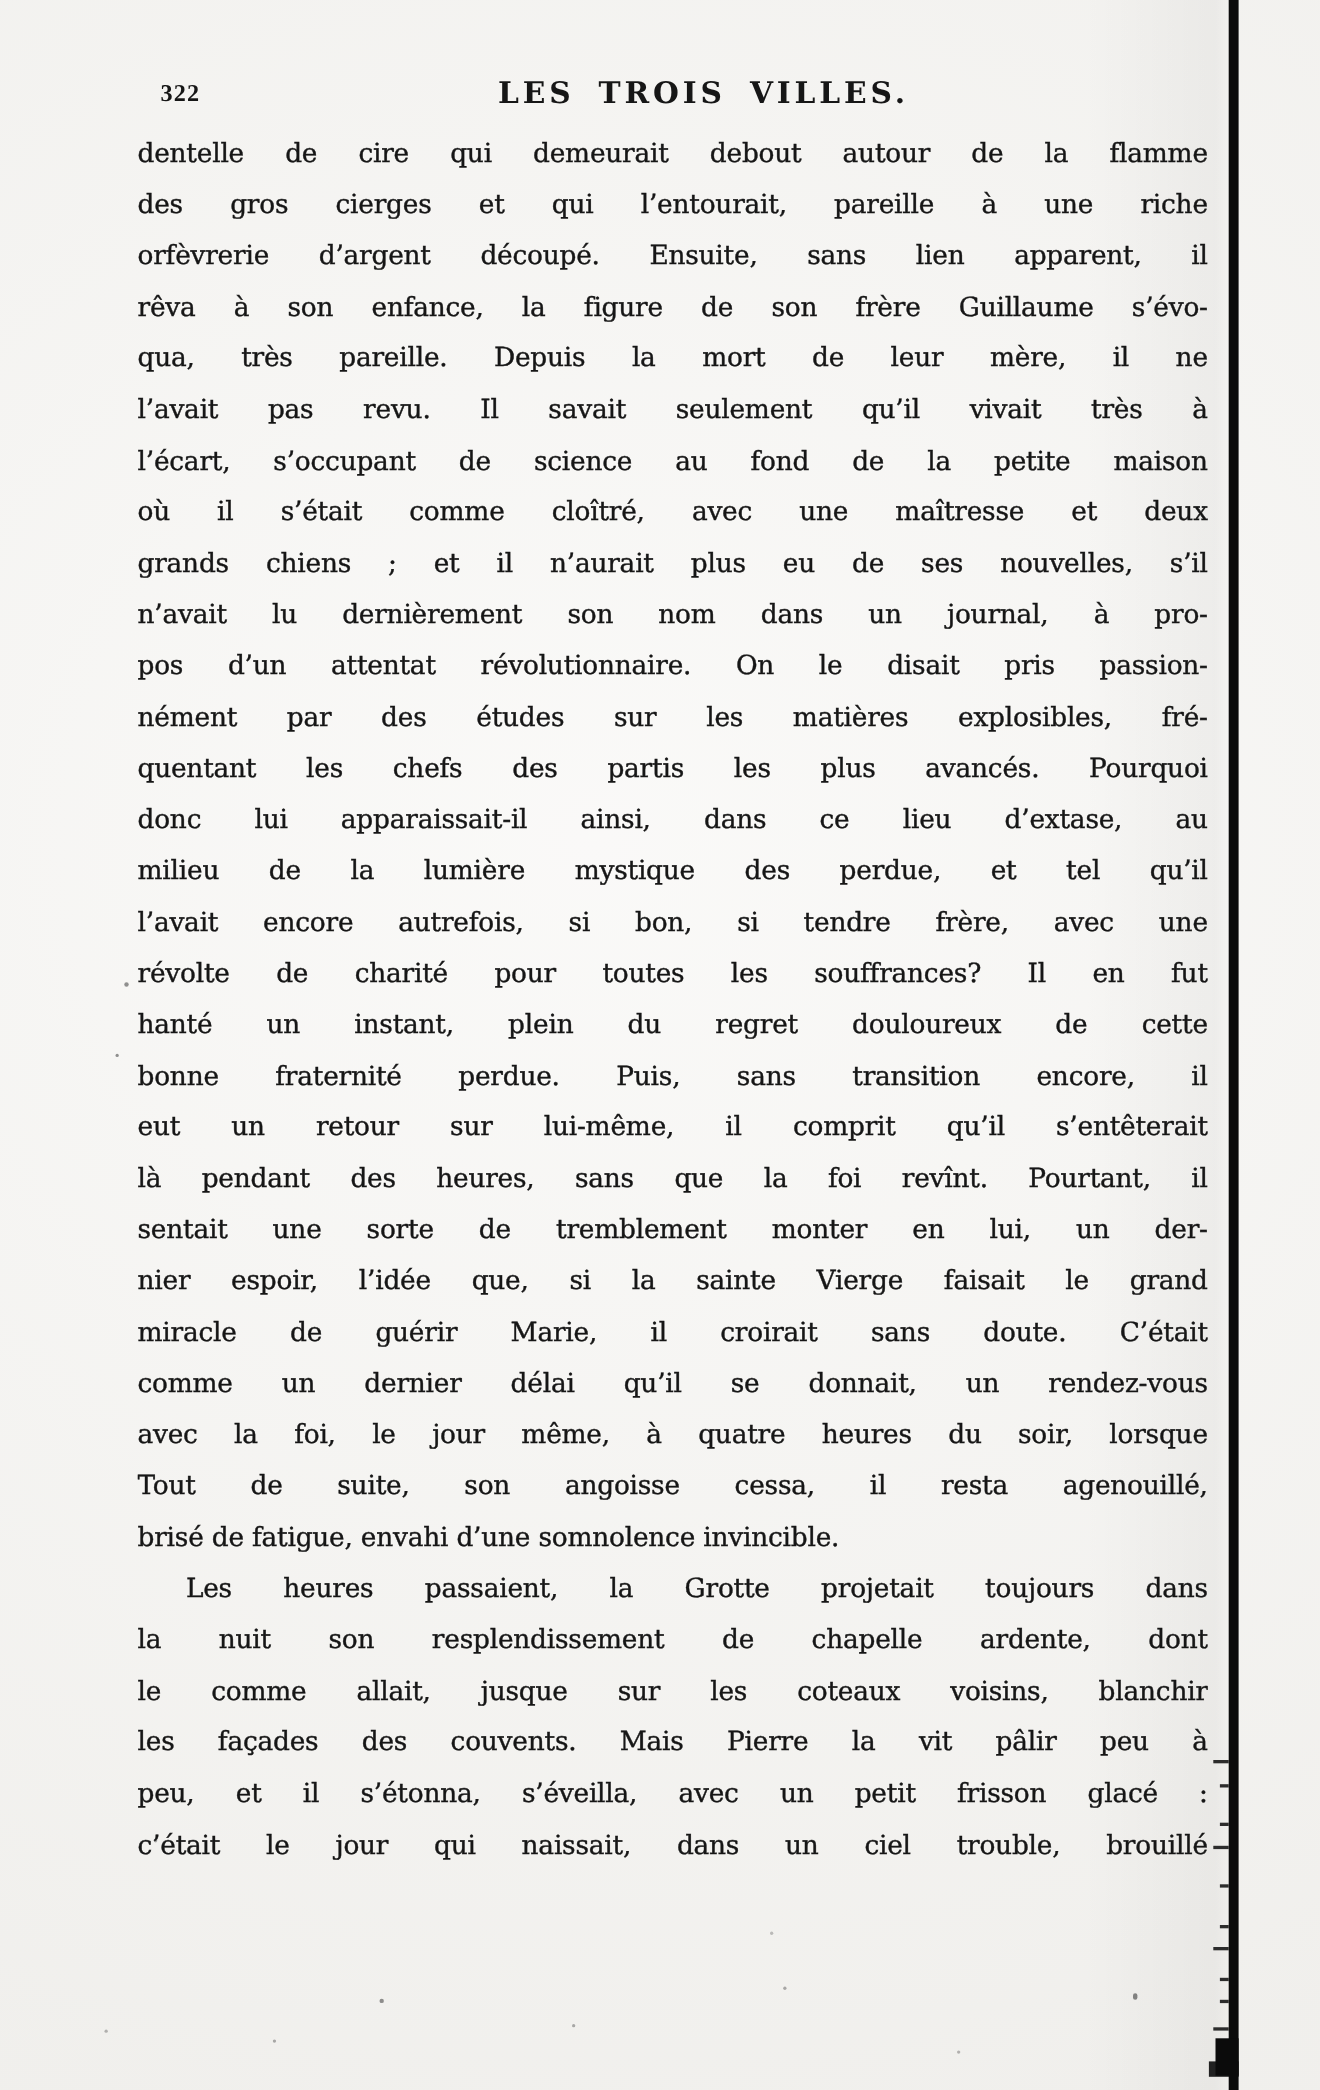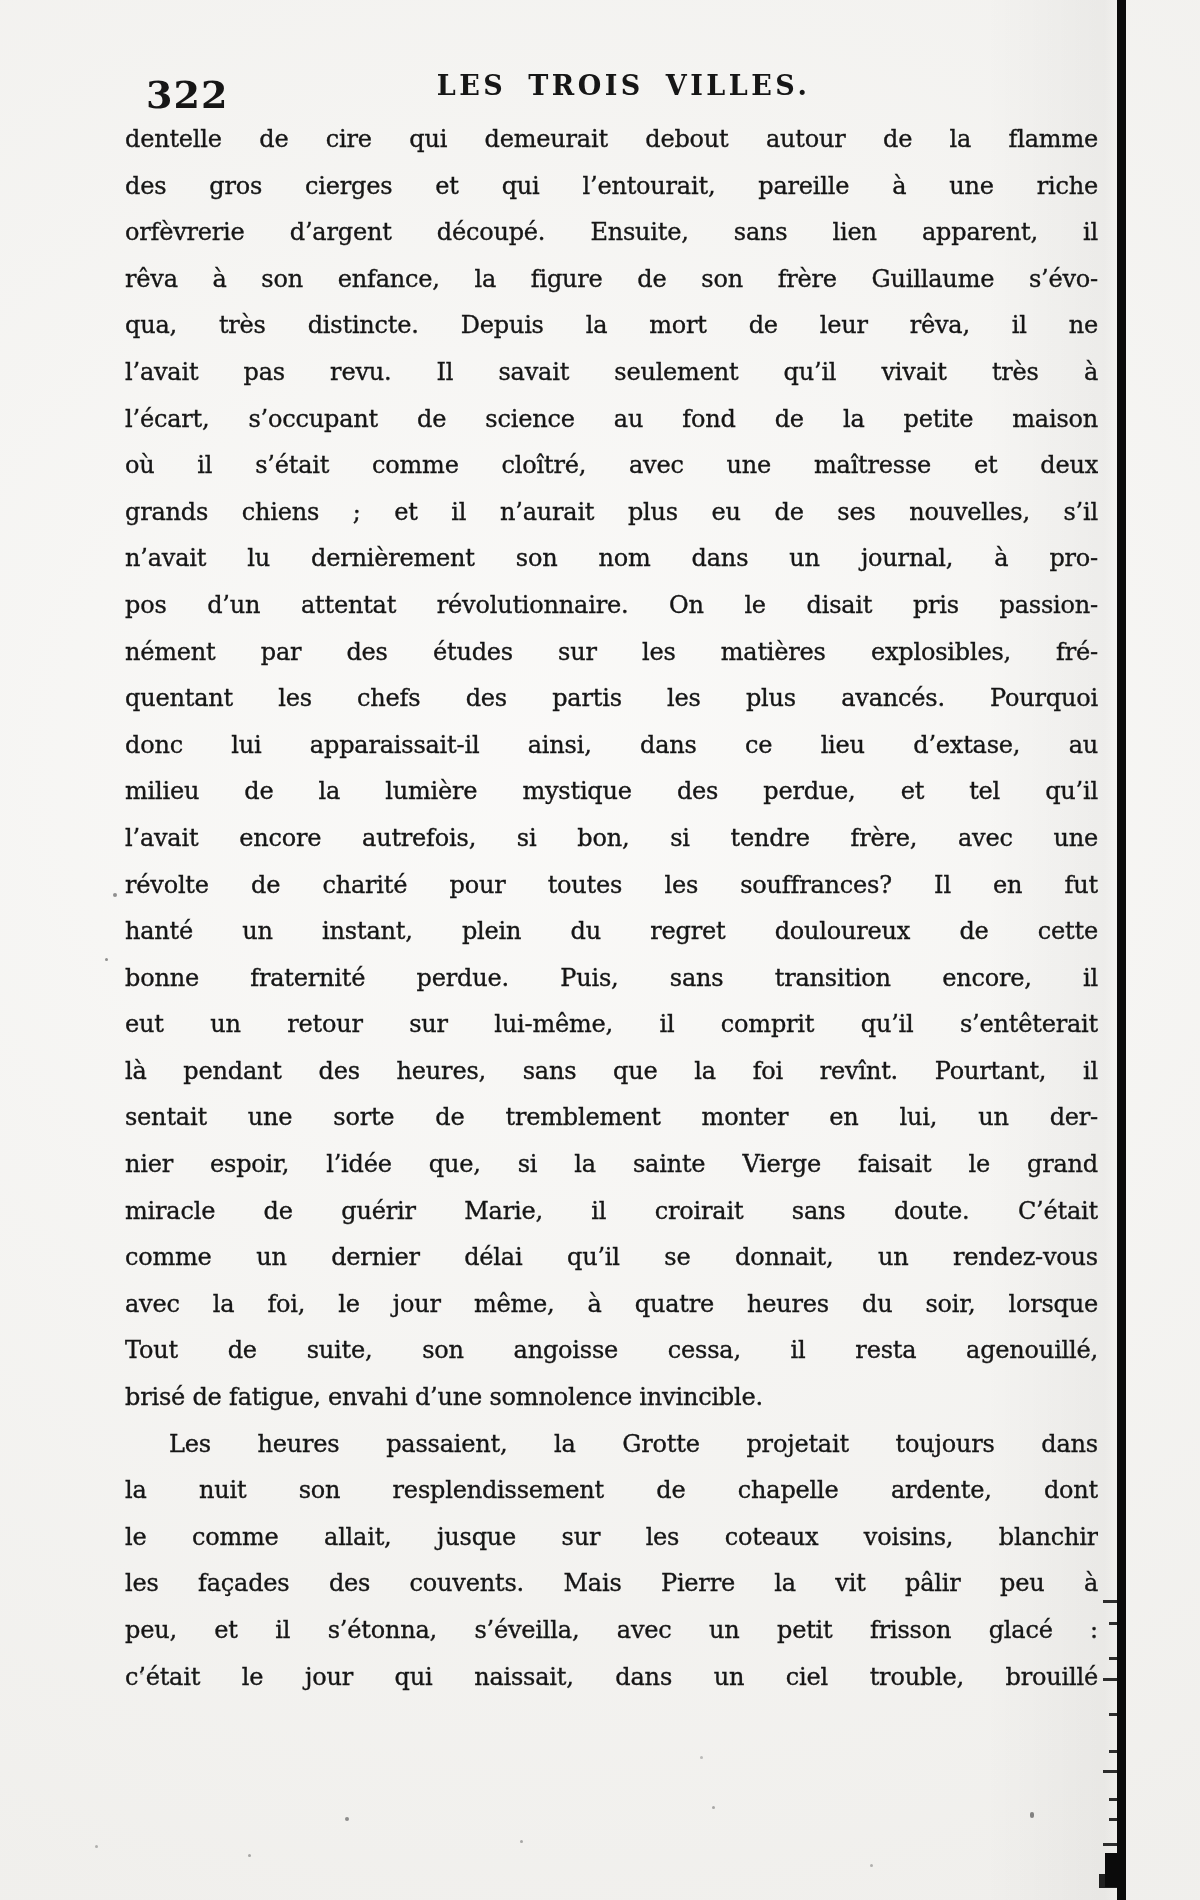--- a/index.html
+++ b/index.html
@@ -36,27 +36,28 @@
     position: absolute;
     top: 70px;
     left: 125px;
     width: 973px;
     height: 36px;
   }
   .page-number {
     position: absolute;
     left: 21px;
     top: 2px;
-    font-size: 38px;
+    font-size: 22px;
     font-weight: 700;
     letter-spacing: 1px;
+    font-family: Liberation Serif, serif;
   }
   .running-title {
     position: absolute;
-    left: 0;
+    left: 16px;
     width: 100%;
     top: 0;
     text-align: center;
     font-size: 27px;
     font-weight: 700;
     letter-spacing: 3.5px;
     word-spacing: 9px;
     text-indent: 24px;
   }
 
@@ -134,21 +135,21 @@
 <div class="running-head">
   <span class="page-number">322</span>
   <span class="running-title">LES TROIS VILLES.</span>
 </div>
 
 <div class="text-block">
     <div class="line">dentelle de cire qui demeurait debout autour de la flamme</div>
     <div class="line">des gros cierges et qui l’entourait, pareille à une riche</div>
     <div class="line">orfèvrerie d’argent découpé. Ensuite, sans lien apparent, il</div>
     <div class="line">rêva à son enfance, la figure de son frère Guillaume s’évo-</div>
-    <div class="line">qua, très distincte. Depuis la mort de leur rêva, il ne</div>
+    <div class="line">qua, très pareille. Depuis la mort de leur mère, il ne</div>
     <div class="line">l’avait pas revu. Il savait seulement qu’il vivait très à</div>
     <div class="line">l’écart, s’occupant de science au fond de la petite maison</div>
     <div class="line">où il s’était comme cloîtré, avec une maîtresse et deux</div>
     <div class="line">grands chiens ; et il n’aurait plus eu de ses nouvelles, s’il</div>
     <div class="line">n’avait lu dernièrement son nom dans un journal, à pro-</div>
     <div class="line">pos d’un attentat révolutionnaire. On le disait pris passion-</div>
     <div class="line">nément par des études sur les matières explosibles, fré-</div>
     <div class="line">quentant les chefs des partis les plus avancés. Pourquoi</div>
     <div class="line">donc lui apparaissait-il ainsi, dans ce lieu d’extase, au</div>
     <div class="line">milieu de la lumière mystique des perdue, et tel qu’il</div>

